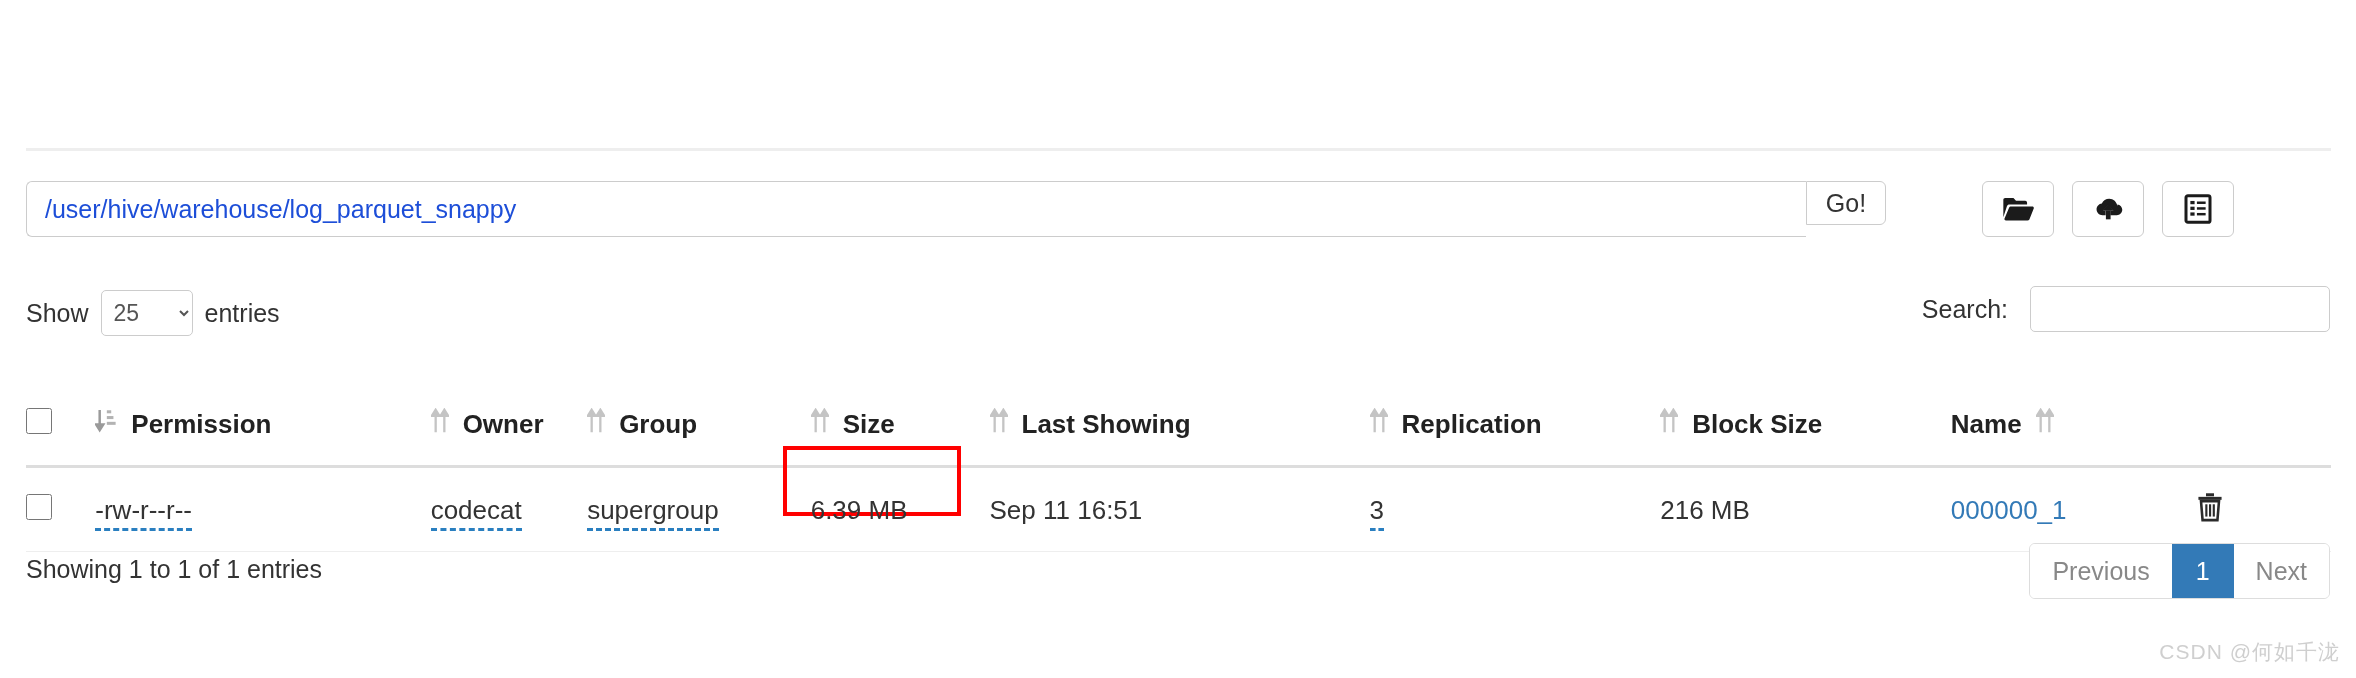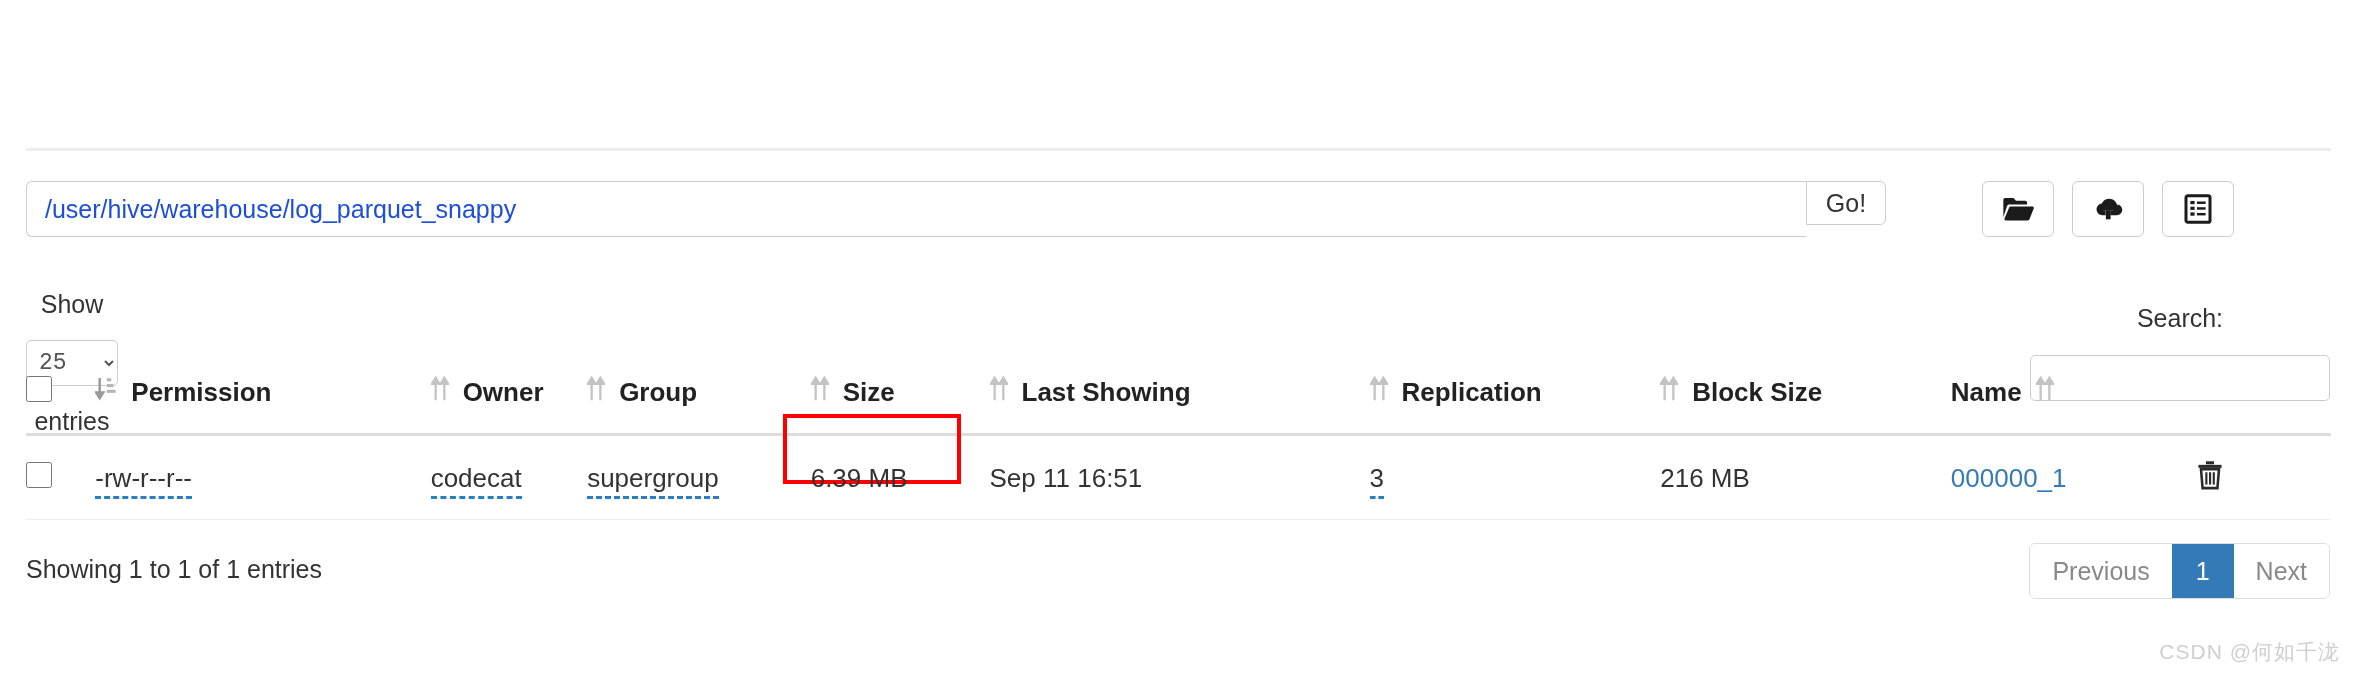--- a/index.html
+++ b/index.html
@@ -102,51 +102,49 @@
   }
   .tool-btn svg { display: block; }
 
   
   .length-ctrl {
     position: absolute;
     left: 26px;
     top: 290px;
     display: flex;
     align-items: center;
-    gap: 21px;
+    gap: 12px;
     font-size: 25px;
     color: #333333;
     white-space: nowrap;
-    flex-direction: column;
   }
   .length-select {
     width: 92px;
     height: 46px;
     border: 1px solid #cccccc;
     border-radius: 5px;
     background: #ffffff;
-    font-family: Liberation Mono, monospace;
+    font-family: Liberation Sans, sans-serif;
     font-size: 23px;
     color: #555555;
     padding: 0 8px;
     cursor: pointer;
   }
 
   
   .search-ctrl {
     position: absolute;
     right: 26px;
-    top: 304px;
+    top: 286px;
     display: flex;
     align-items: center;
     gap: 22px;
     font-size: 25px;
     color: #333333;
     white-space: nowrap;
-    flex-direction: column;
   }
   .search-input {
     width: 300px;
     height: 46px;
     border: 1px solid #cccccc;
     border-radius: 5px;
     background: #ffffff;
     font-family: "Liberation Sans", sans-serif;
     font-size: 23px;
     color: #555555;
@@ -158,20 +156,21 @@
   .table-wrap {
     position: absolute;
     left: 26px;
     top: 376px;
     width: 2305px;
   }
   table.files {
     width: 100%;
     border-collapse: collapse;
     table-layout: fixed;
+    margin-top: 32px;
   }
   table.files thead th {
     text-align: left;
     font-size: 26px;
     font-weight: bold;
     color: #222222;
     padding: 0 0 24px 0;
     vertical-align: middle;
     white-space: nowrap;
     border-bottom: 3px solid #dddddd;

